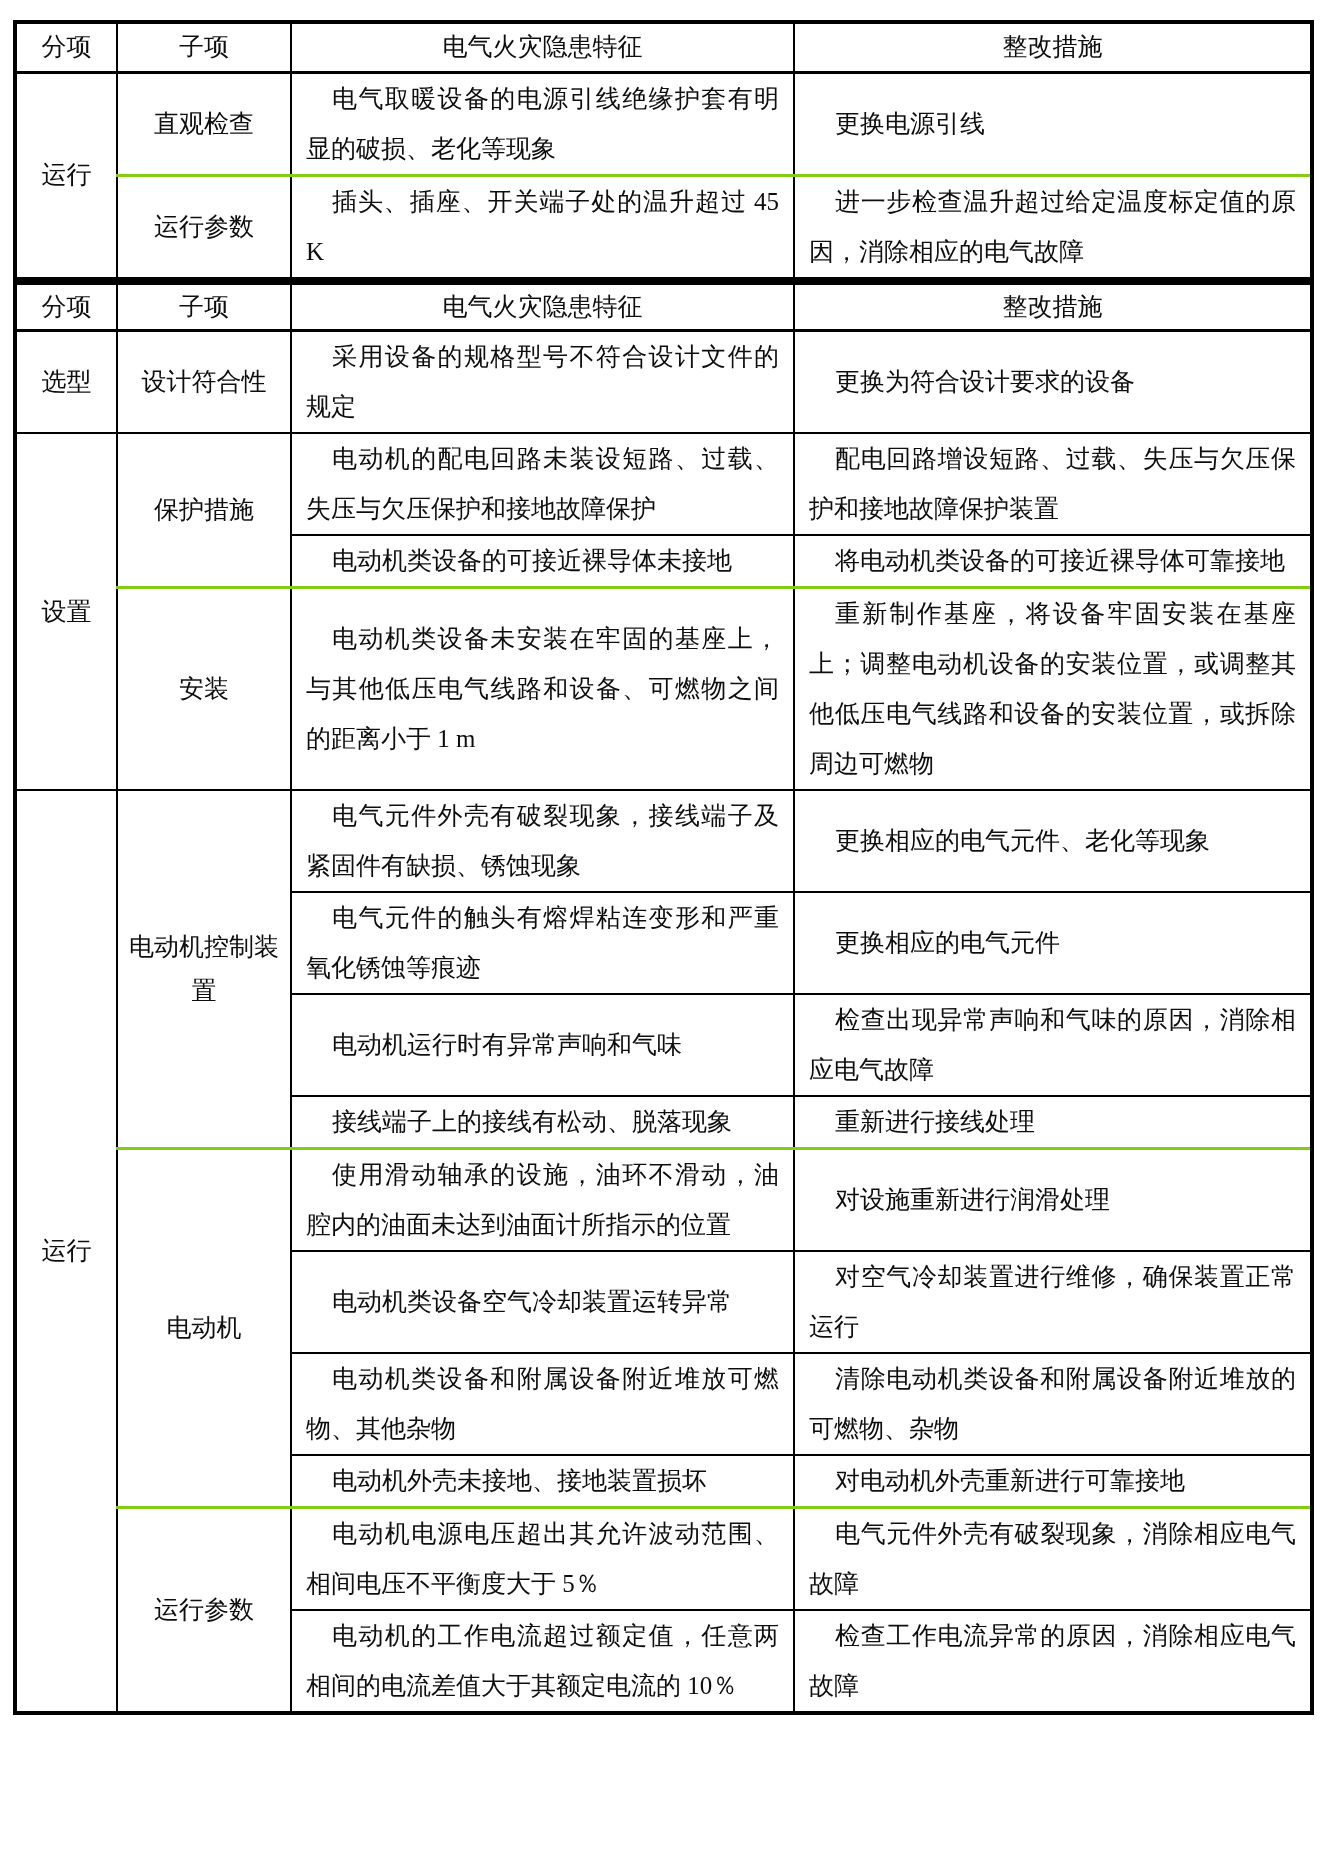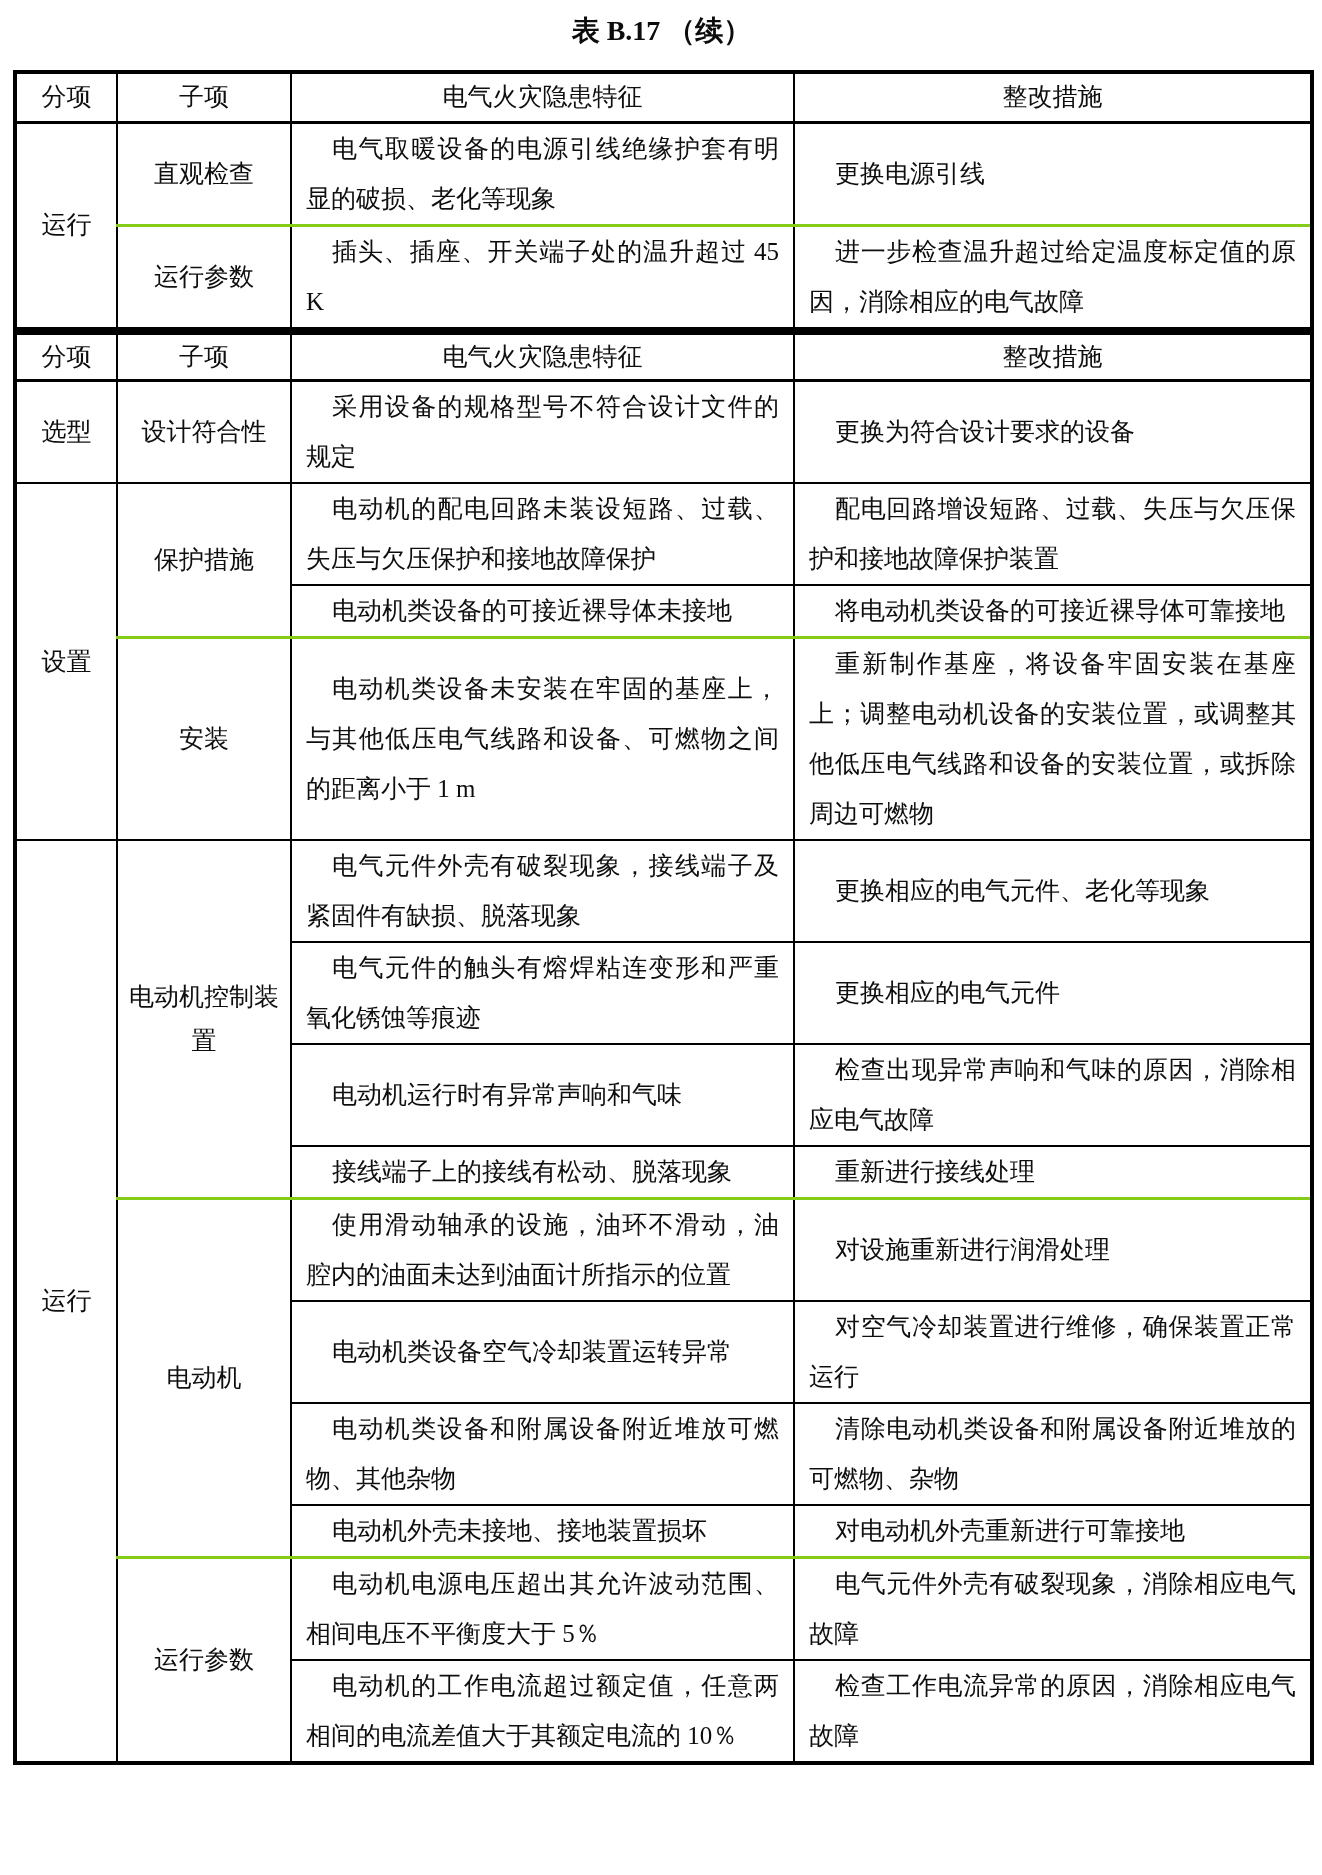--- a/index.html
+++ b/index.html
@@ -59,21 +59,20 @@
   col.w4{width:518px;}
   tr.h48{height:48px;}  tr.h49{height:49px;}  tr.h50{height:50px;}
   tr.h52{height:52px;}  tr.h99{height:99px;}  tr.h100{height:100px;}
   tr.h101{height:101px;} tr.h102{height:102px;} tr.h200{height:200px;}
 </style>
 </head>
 <body>
 
 <div class="page">
 
-  <h1 class="tbl-title t17-title">表 B.17 （续）</h1>
 
   <table class="doc-table">
     <colgroup>
         <col class="w1">
         <col class="w2">
         <col class="w3">
         <col class="w4">
       </colgroup>
     <tbody>
       <tr class="hdr h50">
@@ -131,21 +130,21 @@
       </tr>
       <tr class="grp h200">
         <td class="cc">安装</td>
         <td class="tx">电动机类设备未安装在牢固的基座上，与其他低压电气线路和设备、可燃物之间的距离小于 1 m</td>
         <td class="tx">重新制作基座，将设备牢固安装在基座上；调整电动机设备的安装位置，或调整其他低压电气线路和设备的安装位置，或拆除周边可燃物</td>
       </tr>
 
       <tr class="sec h102">
         <td class="cc" rowspan="10">运行</td>
         <td class="cc" rowspan="4">电动机控制装置</td>
-        <td class="tx">电气元件外壳有破裂现象，接线端子及紧固件有缺损、脱落现象</td>
+        <td class="tx">电气元件外壳有破裂现象，接线端子及紧固件有缺损、锈蚀现象</td>
         <td class="tx">更换相应的电气元件、老化等现象</td>
       </tr>
       <tr class="h100">
         <td class="tx">电气元件的触头有熔焊粘连变形和严重氧化锈蚀等痕迹</td>
         <td class="tx">更换相应的电气元件</td>
       </tr>
       <tr class="h102">
         <td class="tx">电动机运行时有异常声响和气味</td>
         <td class="tx">检查出现异常声响和气味的原因，消除相应电气故障</td>
       </tr>

